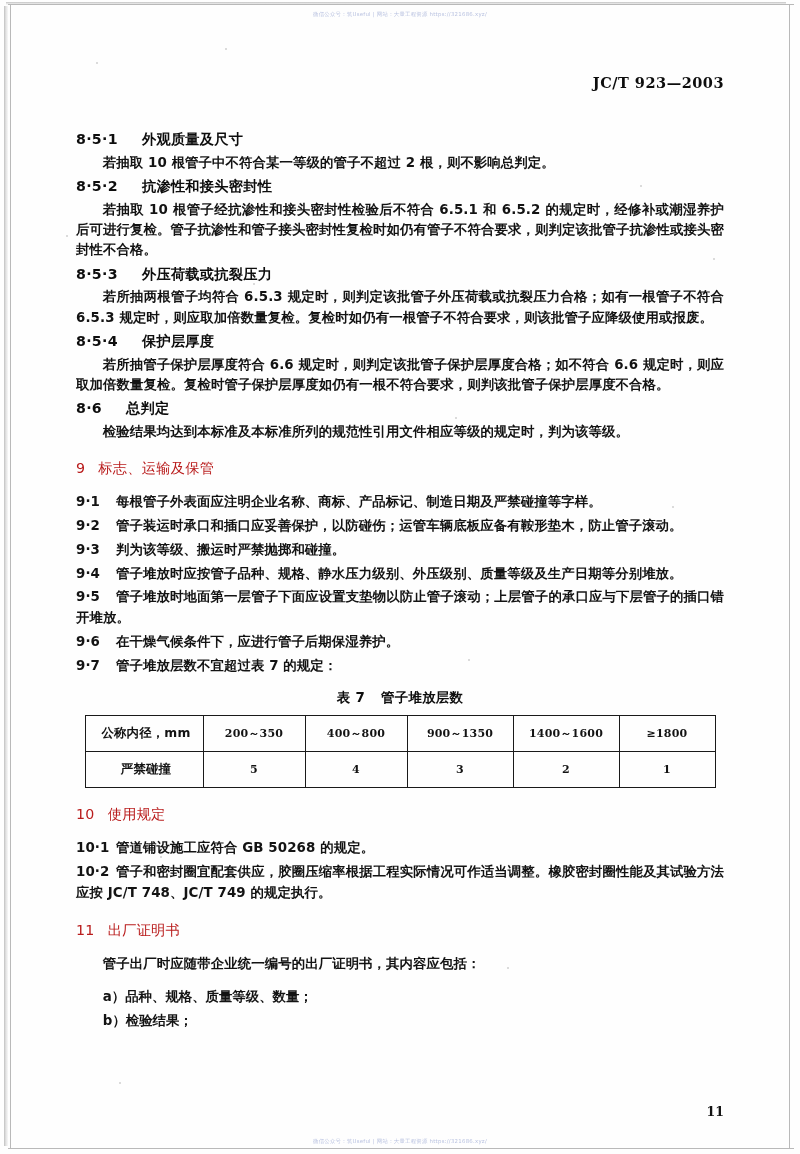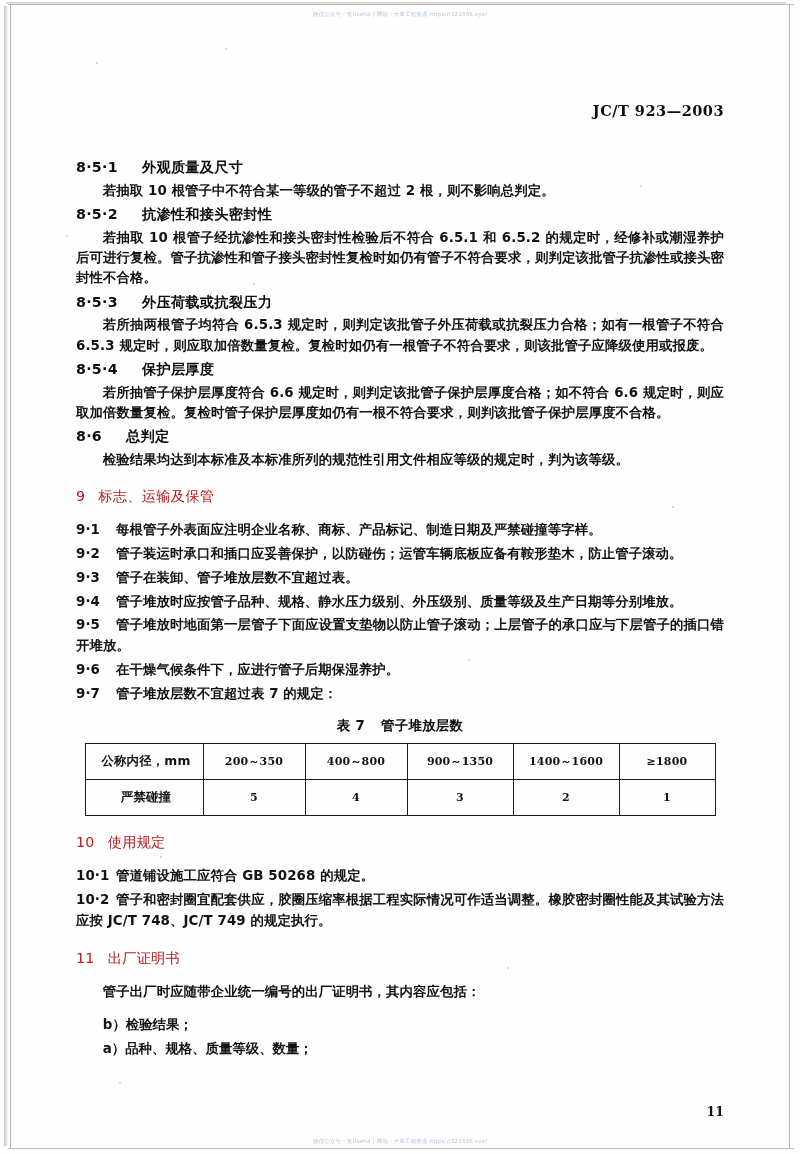--- a/index.html
+++ b/index.html
@@ -62,21 +62,21 @@
     white-space: nowrap;
     font-family: "DejaVu Sans", "Liberation Sans", sans-serif;
   }
   .watermark-top    { top: 11px; }
   .watermark-bottom { top: 1138px; }
 
   
   .content {
     position: absolute;
     left: 76px;
-    top: 102px;
+    top: 74px;
     width: 648px;
   }
 
   .doc-header {
     text-align: right;
     font-family: "DejaVu Serif", "Liberation Serif", serif;
     font-weight: bold;
     font-size: 14.5px;
     letter-spacing: .5px;
     margin: 0 0 38px 0;
@@ -286,21 +286,21 @@
 
     <p class="numbered">
       <span class="num">9·1</span><span class="body">每根管子外表面应注明企业名称、商标、产品标记、制造日期及严禁碰撞等字样。</span>
     </p>
 
 
     <p class="numbered">
       <span class="num">9·2</span><span class="body">管子装运时承口和插口应妥善保护，以防碰伤；运管车辆底板应备有鞍形垫木，防止管子滚动。</span>
     </p>
     <p class="numbered">
-      <span class="num">9·3</span><span class="body">管子在装卸、管子堆放层数不宜超过表。</span>
+      <span class="num">9·3</span><span class="body">判为该等级、搬运时严禁抛掷和碰撞。</span>
     </p>
     <p class="numbered">
       <span class="num">9·4</span><span class="body">管子堆放时应按管子品种、规格、静水压力级别、外压级别、质量等级及生产日期等分别堆放。</span>
     </p>
     <p class="numbered">
       <span class="num">9·5</span><span class="body">管子堆放时地面第一层管子下面应设置支垫物以防止管子滚动；上层管子的承口应与下层管子的插口错开堆放。</span>
     </p>
     <p class="numbered">
       <span class="num">9·6</span><span class="body">在干燥气候条件下，应进行管子后期保湿养护。</span>
     </p>
@@ -353,20 +353,20 @@
     </p>
 
     <div class="major-head">
       <span class="num">11</span><span>出厂证明书</span>
     </div>
 
     <p class="para">管子出厂时应随带企业统一编号的出厂证明书，其内容应包括：</p>
 
     <div class="spacer-sm"></div>
 
+    <p class="list-item">a）品种、规格、质量等级、数量；</p>
     <p class="list-item">b）检验结果；</p>
-    <p class="list-item">a）品种、规格、质量等级、数量；</p>
 
   </div>
 
   <div class="page-number">11</div>
 
 </div>
 
 </body></html>

